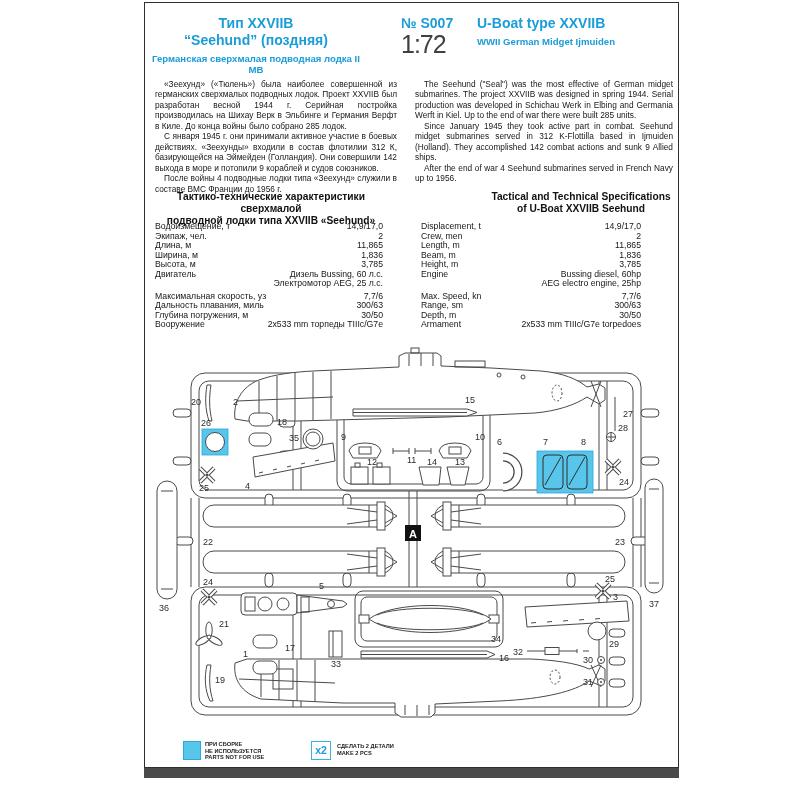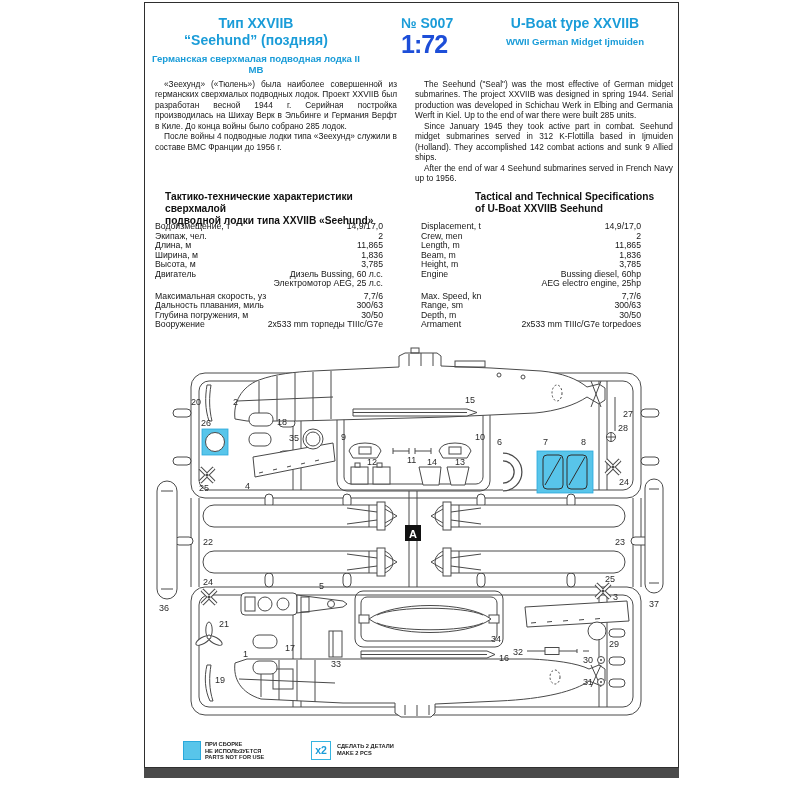--- a/index.html
+++ b/index.html
@@ -4,32 +4,32 @@
 <style>
   html,body{margin:0;padding:0;background:#fff;}
   .canvas{position:relative;width:800px;height:800px;background:#fff;overflow:hidden;
           font-family:"Liberation Sans",sans-serif;}
   .sheet{position:absolute;left:144px;top:2px;width:533px;height:774px;background:#fff;
          border-left:1px solid #2e2e2e;border-right:1px solid #2e2e2e;border-top:1px solid #2e2e2e;}
   
   .hdr{position:absolute;top:12px;left:0;width:100%;}
   .hdr-ru{position:absolute;left:2px;top:0;width:218px;text-align:center;}
   .hdr-mid{position:absolute;left:256px;top:0;width:68px;text-align:left;}
-  .hdr-en{position:absolute;left:332px;top:0;width:196px;text-align:center;}
+  .hdr-en{position:absolute;left:332px;top:0;width:196px;}
   .t-big{font-size:14px;font-weight:bold;line-height:17px;color:#1a9cd8;}
   .t-sub{font-size:9.6px;font-weight:bold;line-height:11px;color:#1a9cd8;margin-top:4px;}
   .t-num{font-size:14px;font-weight:bold;color:#1a9cd8;line-height:16px;}
-  .t-scale{font-size:25px;font-weight:bold;color:#1d4ed8;line-height:26px;letter-spacing:-1px;}
+  .t-scale{font-size:25px;font-weight:normal;color:#404040;line-height:26px;letter-spacing:-1px;}
   
   .intro{position:absolute;top:76px;font-size:8.3px;line-height:10.45px;color:#161616;text-align:justify;}
   .intro p{margin:0;text-indent:9px;}
   .intro-ru{left:10px;width:242px;}
   .intro-en{left:270px;width:258px;}
   
-  .spec-head{position:absolute;top:188px;width:212px;
+  .spec-head{position:absolute;top:188px;width:212px;text-align:center;
              font-size:10.2px;font-weight:bold;line-height:11.8px;color:#111;}
   .sh-ru{left:20px;} .sh-en{left:330px;}
   .spec-rows{position:absolute;top:219px;font-size:8.7px;line-height:9.55px;color:#161616;}
   .sr-ru{left:10px;width:228px;} .sr-en{left:276px;width:220px;}
   .srow{display:flex;justify-content:space-between;}
   .srow.gap{margin-top:3px;align-items:center;}
   .srow .val{text-align:right;flex:1;}
   
   .sprue{position:absolute;left:2px;top:336px;}
   .ln{fill:none;stroke:#4a4a4a;stroke-width:1;}
@@ -62,20 +62,21 @@
       <div class="t-scale">1:72</div>
     </div>
     <div class="hdr-en">
       <div class="t-big">U-Boat type XXVIIB</div>
       <div class="t-sub">WWII German Midget Ijmuiden</div>
     </div>
   </div>
 
   <div class="intro intro-ru">
         <p>«Зеехунд» («Тюлень») была наиболее совершенной из германских сверхмалых подводных лодок. Проект XXVIIB был разработан весной 1944 г. Серийная постройка производилась на Шихау Верк в Эльбинге и Германия Верфт в Киле. До конца войны было собрано 285 лодок.</p>
+        <p>С января 1945 г. они принимали активное участие в боевых действиях. «Зеехунды» входили в состав флотилии 312 К, базирующейся на Эймейден (Голландия). Они совершили 142 выхода в море и потопили 9 кораблей и судов союзников.</p>
         <p>После войны 4 подводные лодки типа «Зеехунд» служили в составе ВМС Франции до 1956 г.</p>
       </div>
   <div class="intro intro-en">
         <p>The Seehund ("Seal") was the most effective of German midget submarines. The project XXVIIB was designed in spring 1944. Serial production was developed in Schichau Werk in Elbing and Germania Werft in Kiel. Up to the end of war there were built 285 units.</p>
         <p>Since January 1945 they took active part in combat. Seehund midget submarines served in 312 K-Flottilla based in Ijmuiden (Holland). They accomplished 142 combat actions and sunk 9 Allied ships.</p>
         <p>After the end of war 4 Seehund submarines served in French Navy up to 1956.</p>
       </div>
 
   <div class="spec-head sh-ru">
     <div>Тактико-технические характеристики сверхмалой</div>

